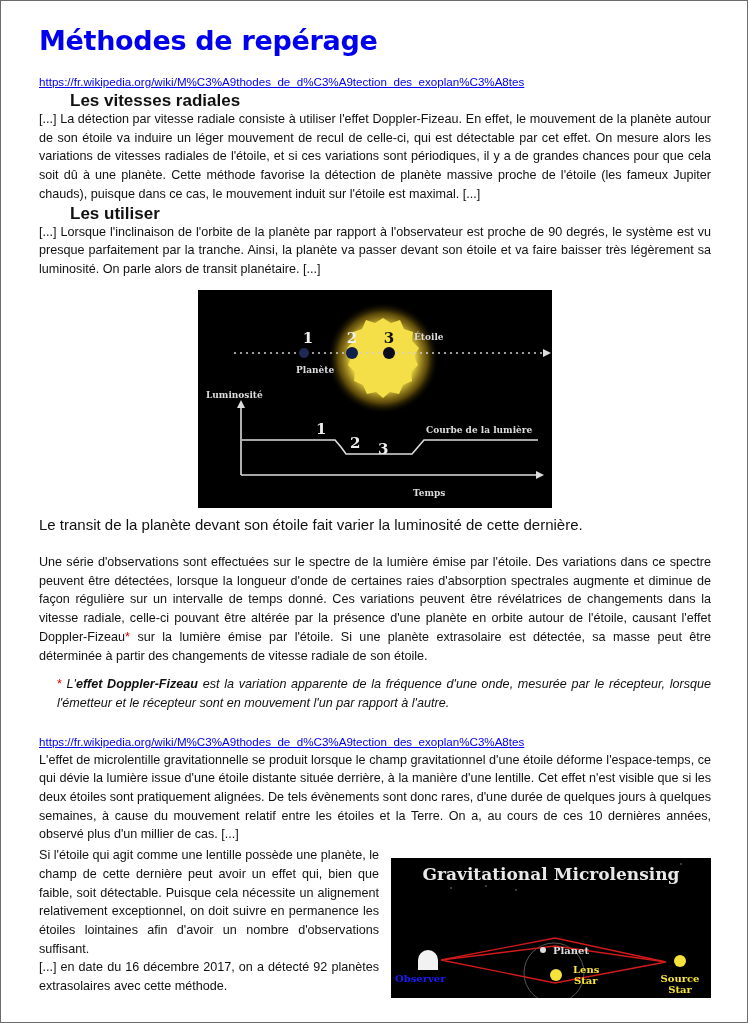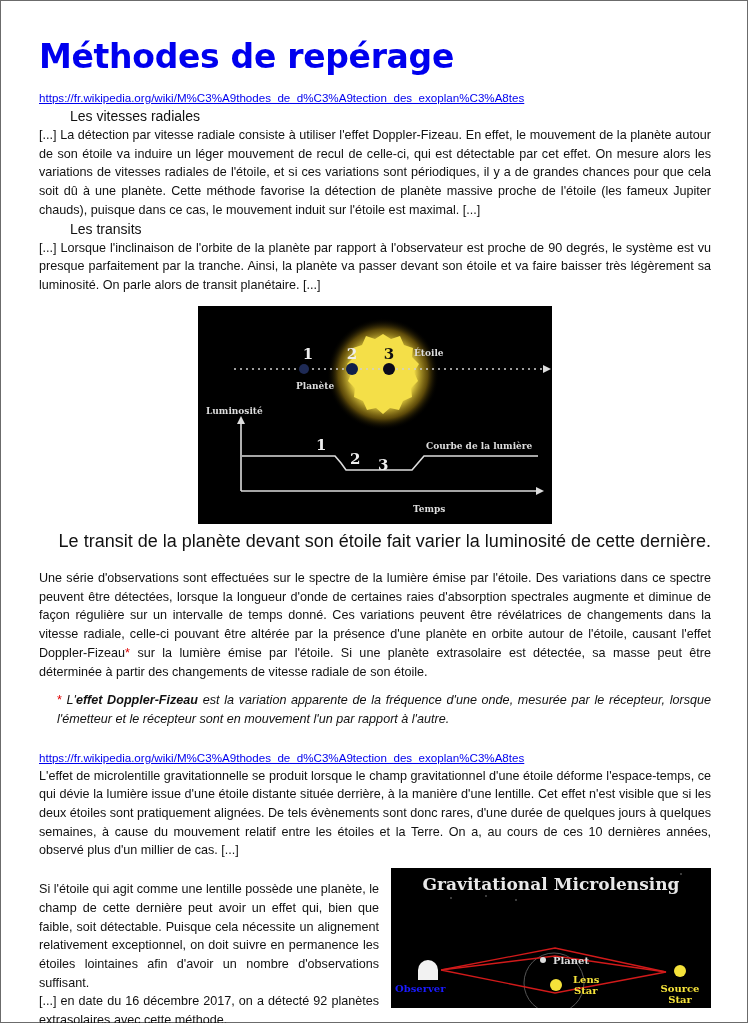--- a/index.html
+++ b/index.html
@@ -6,48 +6,48 @@
   body { width: 748px; height: 1023px; position: relative; overflow: hidden; }
   .page {
     position: absolute; left: 0; top: 0; width: 746px; height: 1021px;
     border: 1px solid #6b6b6b; background: #fff;
   }
   .content {
     position: absolute; left: 38px; top: 22px; width: 672px;
     font-family: "Liberation Sans", sans-serif; font-size: 12.6px; line-height: 18.7px; color: #111;
   }
   h1 {
-    margin: 16px 0 14px 0; font-family: "DejaVu Sans", sans-serif; font-weight: bold;
-    font-size: 33px; line-height: 36px; color: #0000ee; letter-spacing: -0.3px;
+    margin: 0 0 14px 0; font-family: "DejaVu Sans", sans-serif; font-weight: bold;
+    font-size: 27px; line-height: 36px; color: #0000ee; letter-spacing: -0.3px;
   }
   a.link { color: #1a0dab; color: #0000ee; text-decoration: underline; font-size: 11.6px; display: block; line-height: 18px; }
-  .subhead { font-weight: normal; font-size: 14px; line-height: 19px; padding-left: 31px; }
+  .subhead { font-weight: bold; font-size: 17px; line-height: 19px; padding-left: 31px; }
   p { margin: 0; text-align: justify; }
   .figure1 { margin: 11px auto 0 auto; width: 354px; }
-  .fig-caption { text-align: right; margin-top: 3px; font-size: 18px; }
+  .fig-caption { text-align: left; margin-top: 3px; font-size: 15px; }
   .gap { height: 18px; }
   .footnote { margin: 10px 0 0 18px; font-style: italic; text-align: justify; }
   .footnote .star, .star { color: #e00000; font-style: normal; }
   .footnote b { }
-  .float-img { float: right; margin: 8px 0 0 12px; width: 320px; height: 140px; }
+  .float-img { float: right; margin: 14px 0 0 12px; width: 320px; height: 140px; }
   .clear { clear: both; }
   svg text { font-family: "DejaVu Serif", serif; }
 </style>
 </head>
 <body>
 
 <div class="page">
   <div class="content">
 
     <h1>Méthodes de repérage</h1>
 
     <a class="link" href="#">https://fr.wikipedia.org/wiki/M%C3%A9thodes_de_d%C3%A9tection_des_exoplan%C3%A8tes</a>
     <div class="subhead">Les vitesses radiales</div>
     <p>[...] La détection par vitesse radiale consiste à utiliser l'effet Doppler-Fizeau. En effet, le mouvement de la planète autour de son étoile va induire un léger mouvement de recul de celle-ci, qui est détectable par cet effet. On mesure alors les variations de vitesses radiales de l'étoile, et si ces variations sont périodiques, il y a de grandes chances pour que cela soit dû à une planète. Cette méthode favorise la détection de planète massive proche de l'étoile (les fameux Jupiter chauds), puisque dans ce cas, le mouvement induit sur l'étoile est maximal. [...]</p>
-    <div class="subhead">Les transits</div>
+    <div class="subhead">Les utiliser</div>
     <p>[...] Lorsque l'inclinaison de l'orbite de la planète par rapport à l'observateur est proche de 90 degrés, le système est vu presque parfaitement par la tranche. Ainsi, la planète va passer devant son étoile et va faire baisser très légèrement sa luminosité. On parle alors de transit planétaire. [...]</p>
 
     <div class="figure1">
       <svg width="354" height="218" viewBox="0 0 354 218">
         <defs>
           <radialGradient id="glow" cx="50%" cy="50%" r="50%">
             <stop offset="0%" stop-color="#fff7b0"></stop>
             <stop offset="55%" stop-color="#f7e14a"></stop>
             <stop offset="80%" stop-color="#9a7a10" stop-opacity="0.6"></stop>
             <stop offset="100%" stop-color="#000" stop-opacity="0"></stop>
@@ -113,17 +113,17 @@
         <circle cx="165" cy="117" r="6" fill="#f5e23a"></circle>
         <text x="182" y="115" fill="#f5e23a" font-size="10" font-weight="bold" font-family="DejaVu Sans, sans-serif">Lens</text>
         <text x="183" y="126" fill="#f5e23a" font-size="10" font-weight="bold" font-family="DejaVu Sans, sans-serif">Star</text>
         <circle cx="289" cy="103" r="6" fill="#f5e23a"></circle>
         <text x="289" y="124" fill="#f5e23a" font-size="10" font-weight="bold" text-anchor="middle" font-family="DejaVu Sans, sans-serif">Source</text>
         <text x="289" y="135" fill="#f5e23a" font-size="10" font-weight="bold" text-anchor="middle" font-family="DejaVu Sans, sans-serif">Star</text>
         <path d="M 27,112 L 27,102 A 10,10 0 0 1 47,102 L 47,112 Z" fill="#f2f2f2"></path>
         <text x="4" y="124" fill="#1a1aff" font-size="10" font-weight="bold" font-family="DejaVu Sans, sans-serif">Observer</text>
       </svg>
     </div>
-    <p style="margin-top:20px">Si l'étoile qui agit comme une lentille possède une planète, le champ de cette dernière peut avoir un effet qui, bien que faible, soit détectable. Puisque cela nécessite un alignement relativement exceptionnel, on doit suivre en permanence les étoiles lointaines afin d'avoir un nombre d'observations suffisant.</p>
+    <p style="margin-top:2px">Si l'étoile qui agit comme une lentille possède une planète, le champ de cette dernière peut avoir un effet qui, bien que faible, soit détectable. Puisque cela nécessite un alignement relativement exceptionnel, on doit suivre en permanence les étoiles lointaines afin d'avoir un nombre d'observations suffisant.</p>
     <p>[...] en date du 16 décembre 2017, on a détecté 92 planètes extrasolaires avec cette méthode.</p>
     <div class="clear"></div>
   </div>
 </div>
 
 </body></html>

